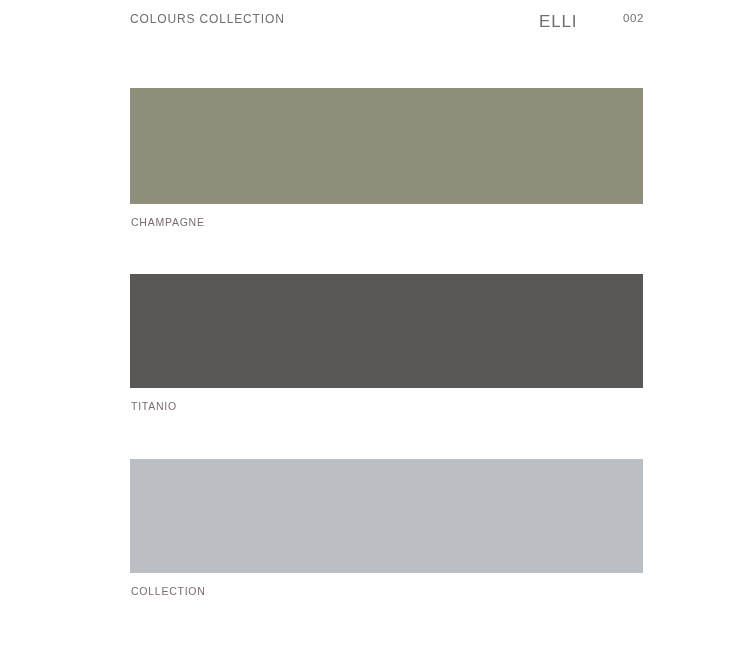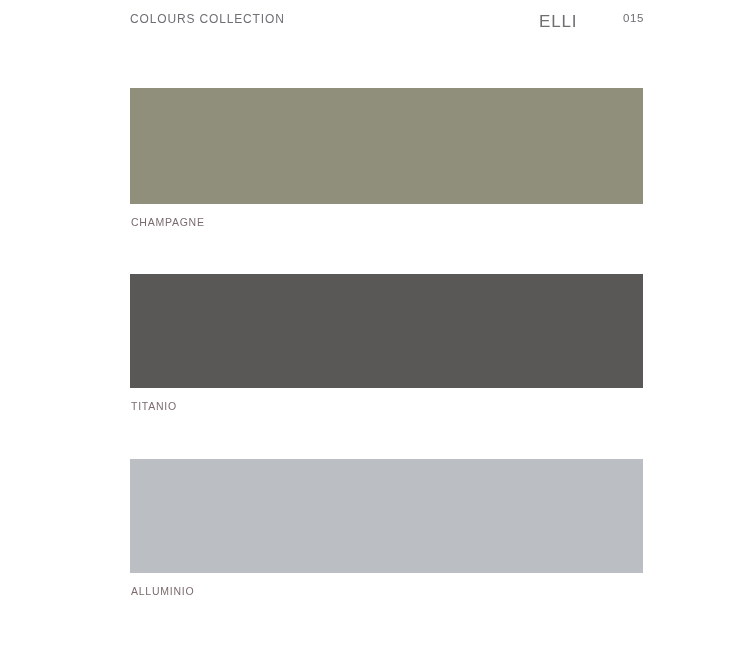--- a/index.html
+++ b/index.html
@@ -96,35 +96,35 @@
   }
 </style>
 </head>
 <body>
 
 <div class="page" style="background: rgb(255, 255, 255);">
 
   <div class="page-header">
     <span class="header-title" style="color: rgb(110, 110, 115);">COLOURS COLLECTION</span>
     <span class="header-collection" style="color: rgb(110, 110, 115);">ELLI</span>
-    <span class="header-code" style="color: rgb(110, 110, 115);">015</span>
+    <span class="header-code" style="color: rgb(110, 110, 115);">002</span>
   </div>
 
   <div class="swatch-list">
 
     <div class="swatch-item" data-index="0">
       <span class="swatch-chip" style="background: rgb(143, 143, 124);"></span>
       <span class="swatch-label" style="color: rgb(123, 107, 109);">CHAMPAGNE</span>
     </div>
 
     <div class="swatch-item" data-index="1">
       <span class="swatch-chip" style="background: rgb(90, 88, 86);"></span>
       <span class="swatch-label" style="color: rgb(123, 107, 109);">TITANIO</span>
     </div>
 
     <div class="swatch-item" data-index="2">
       <span class="swatch-chip" style="background: rgb(187, 191, 195);"></span>
-      <span class="swatch-label" style="color: rgb(123, 107, 109);">ALLUMINIO</span>
+      <span class="swatch-label" style="color: rgb(123, 107, 109);">COLLECTION</span>
     </div>
 
   </div>
 
 </div>
 
 </body></html>

